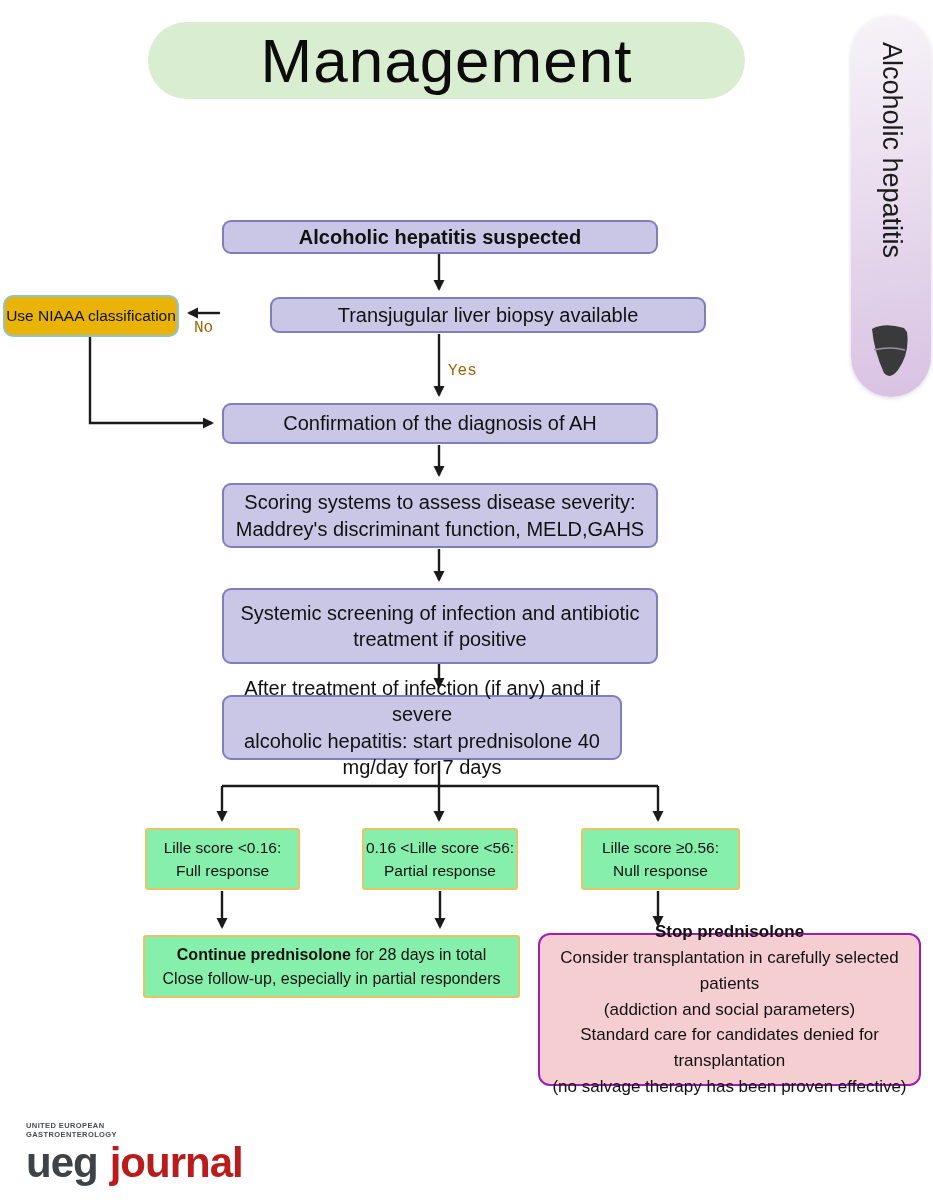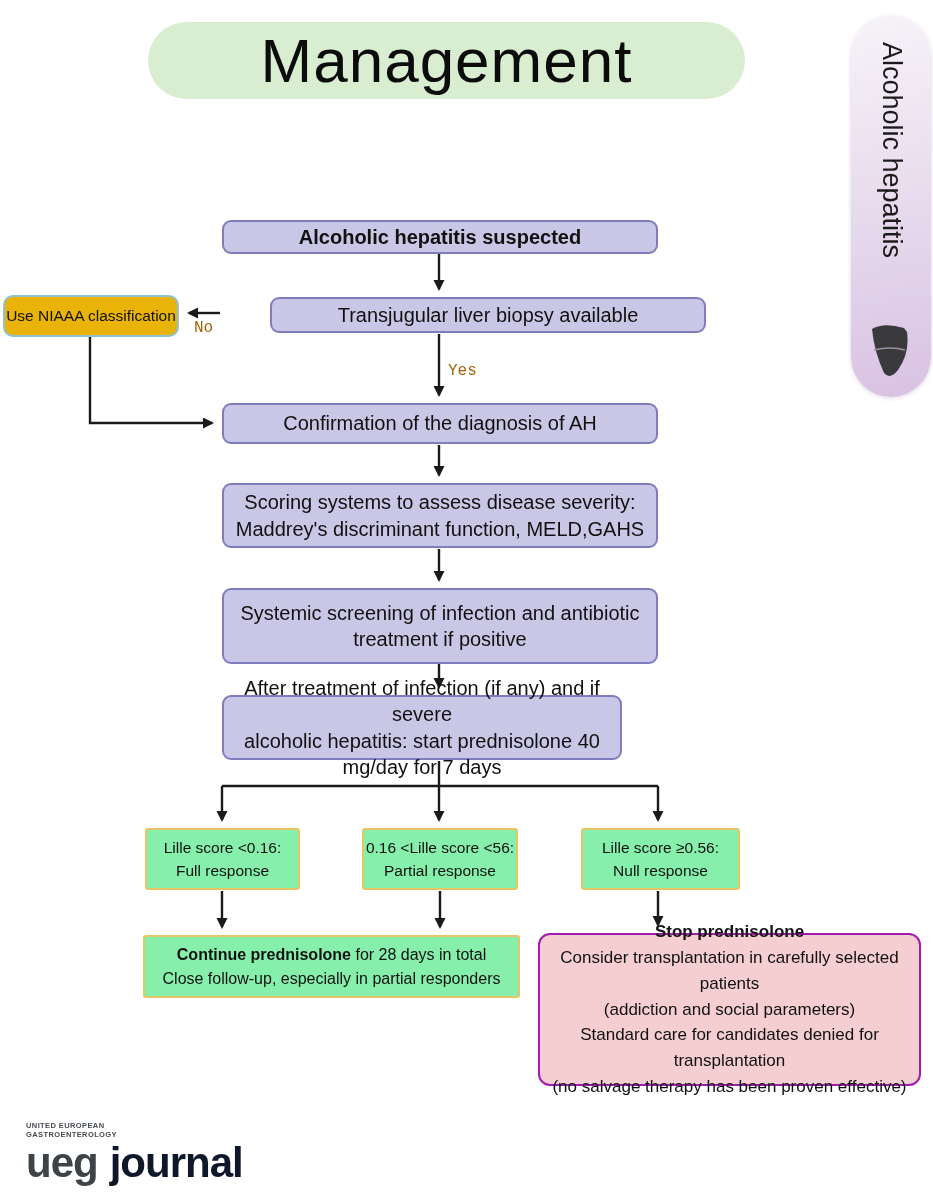--- a/index.html
+++ b/index.html
@@ -32,21 +32,21 @@
   .edge-label{position:absolute;font-size:16px;color:#a16207;font-family:Liberation Mono, monospace;}
 
   
   .arrows{position:absolute;left:0;top:0;pointer-events:none;}
 
   
   .footer-logo{position:absolute;left:26px;top:1121px;line-height:1;}
   .org{font-size:7.5px;font-weight:700;color:#474c51;letter-spacing:.4px;line-height:1.25;}
   .brand-row{margin-top:2px;display:flex;align-items:baseline;gap:12px;}
   .brand-ueg{font-size:42px;font-weight:800;color:#3d4347;letter-spacing:-1px;}
-  .brand-journal{font-size:42px;font-weight:800;color:#0f172a;letter-spacing:-1px;}
+  .brand-journal{font-size:42px;font-weight:800;color:#b91c1c;letter-spacing:-1px;}
 </style>
 </head>
 <body>
 
 <div class="canvas">
 
   <div class="title-pill">
     <span>Management</span>
   </div>
 

